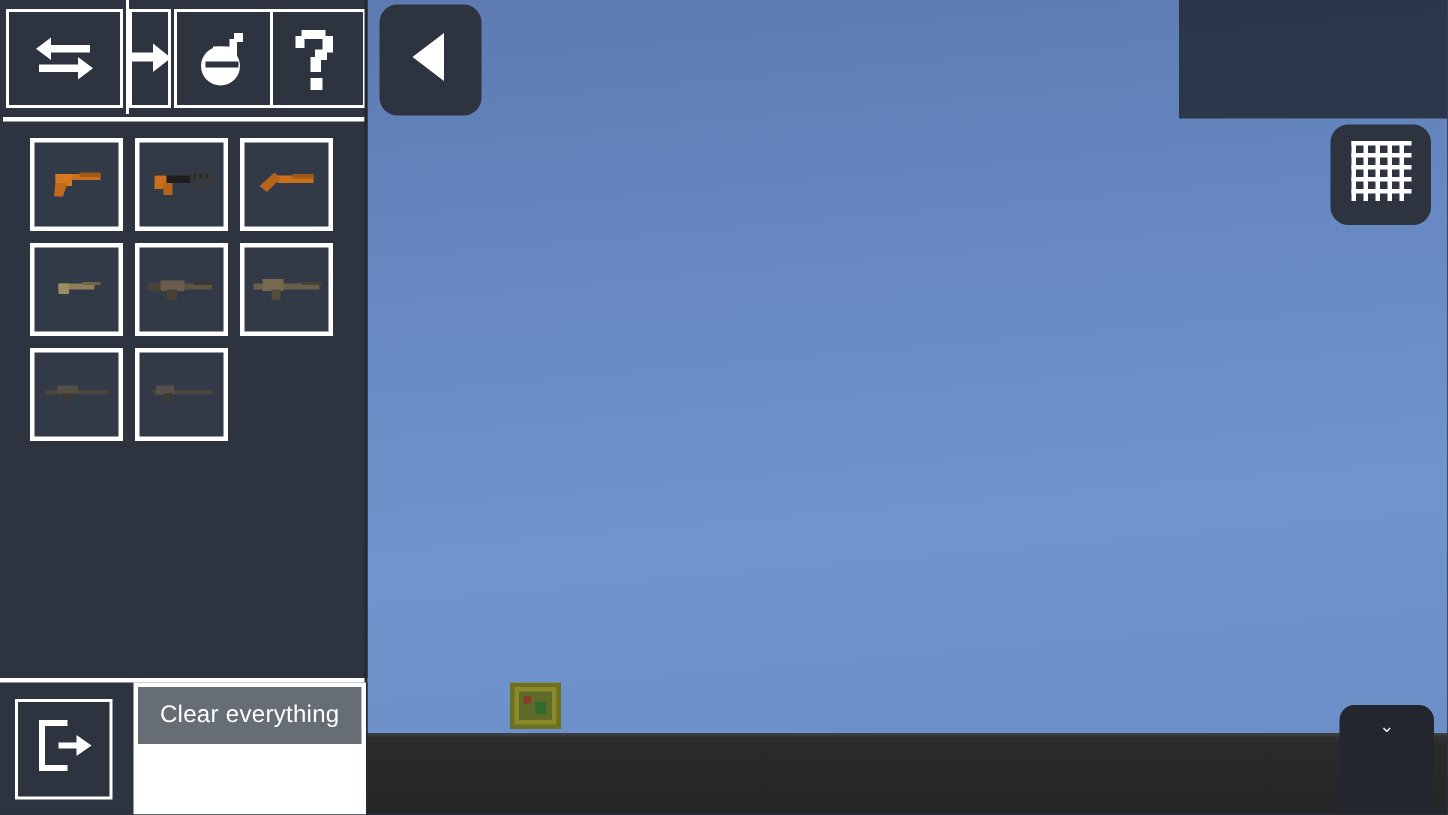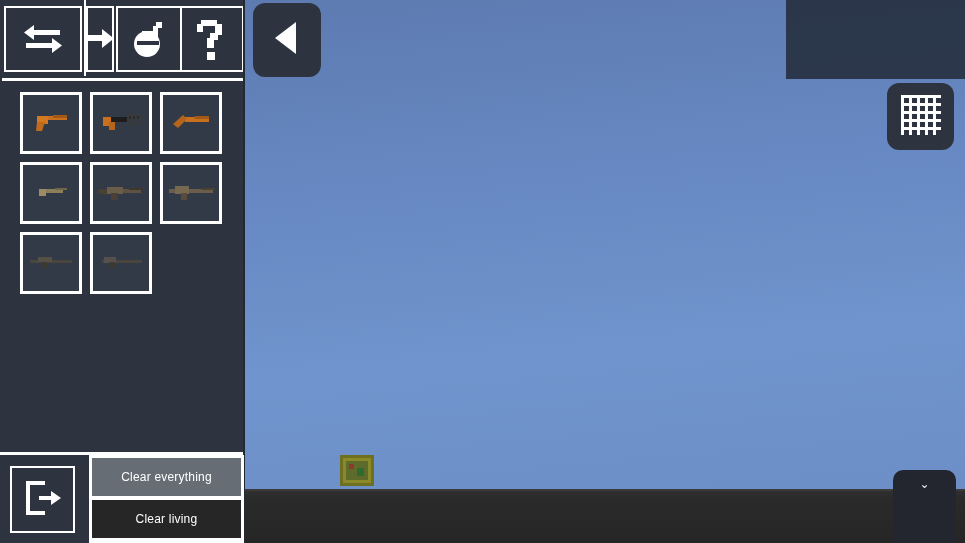--- a/index.html
+++ b/index.html
@@ -100,21 +100,21 @@
     display:flex; align-items:center; justify-content:center;
   }
 
   
   #clear-panel{
     position:absolute; left:89px; top:455px; width:155px; height:88px;
     background:#ffffff; padding:3px;
   }
   .clear-btn{
     width:100%; height:38px; display:flex; align-items:center; justify-content:center;
-    color:#ffffff; font-size:12px; letter-spacing:.2px;
+    color:#ffffff; font-size:16px; letter-spacing:.2px;
     border:0;
   }
   #clear-everything{ background:rgba(45,52,64,.72); margin-bottom:4px; }
   #clear-living{ background:#262626; }
 
   
   .round-btn{
     position:absolute; background:#2d3440; border-radius:12px;
     display:flex; align-items:center; justify-content:center;
   }
@@ -319,21 +319,20 @@
             <rect x="18" y="18" width="16" height="4"></rect>
             <polygon points="30,13 30,27 40,20"></polygon>
           </g>
         </svg>
       </span>
     </div>
   </div>
 
   <div id="clear-panel">
     <div class="clear-btn" id="clear-everything">Clear everything</div>
-    <div class="clear-btn" id="clear-living">Clear living</div>
   </div>
 
   <div class="round-btn" id="back-btn">
     <span>
       <svg width="34" height="40" viewBox="0 0 34 40">
         <polygon points="26,4 26,36 5,20" fill="#ffffff"></polygon>
       </svg>
     </span>
   </div>
 

